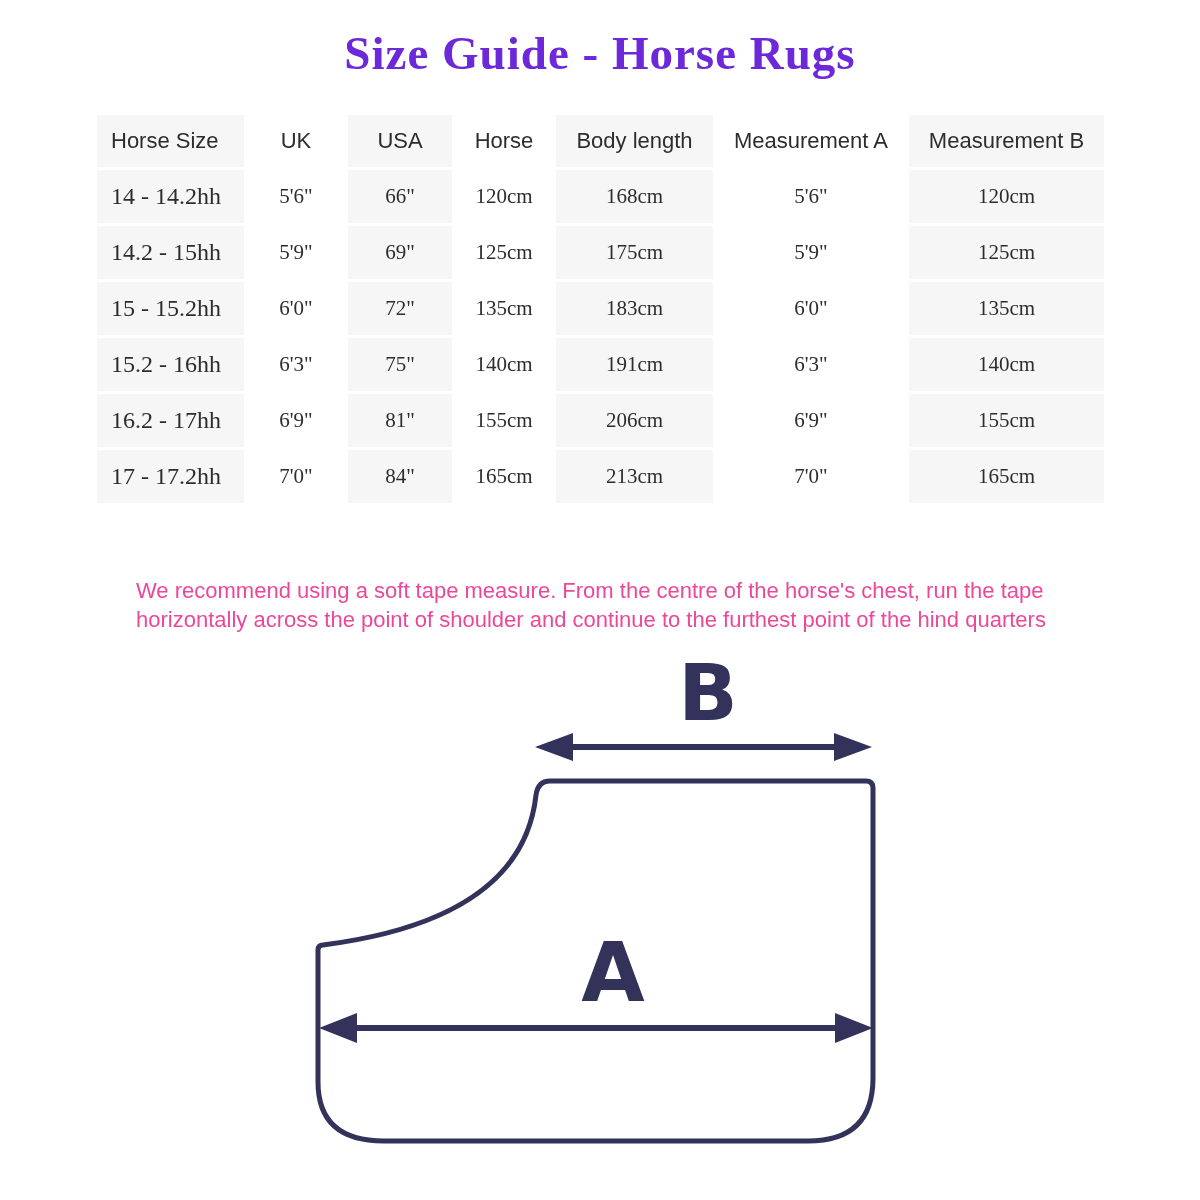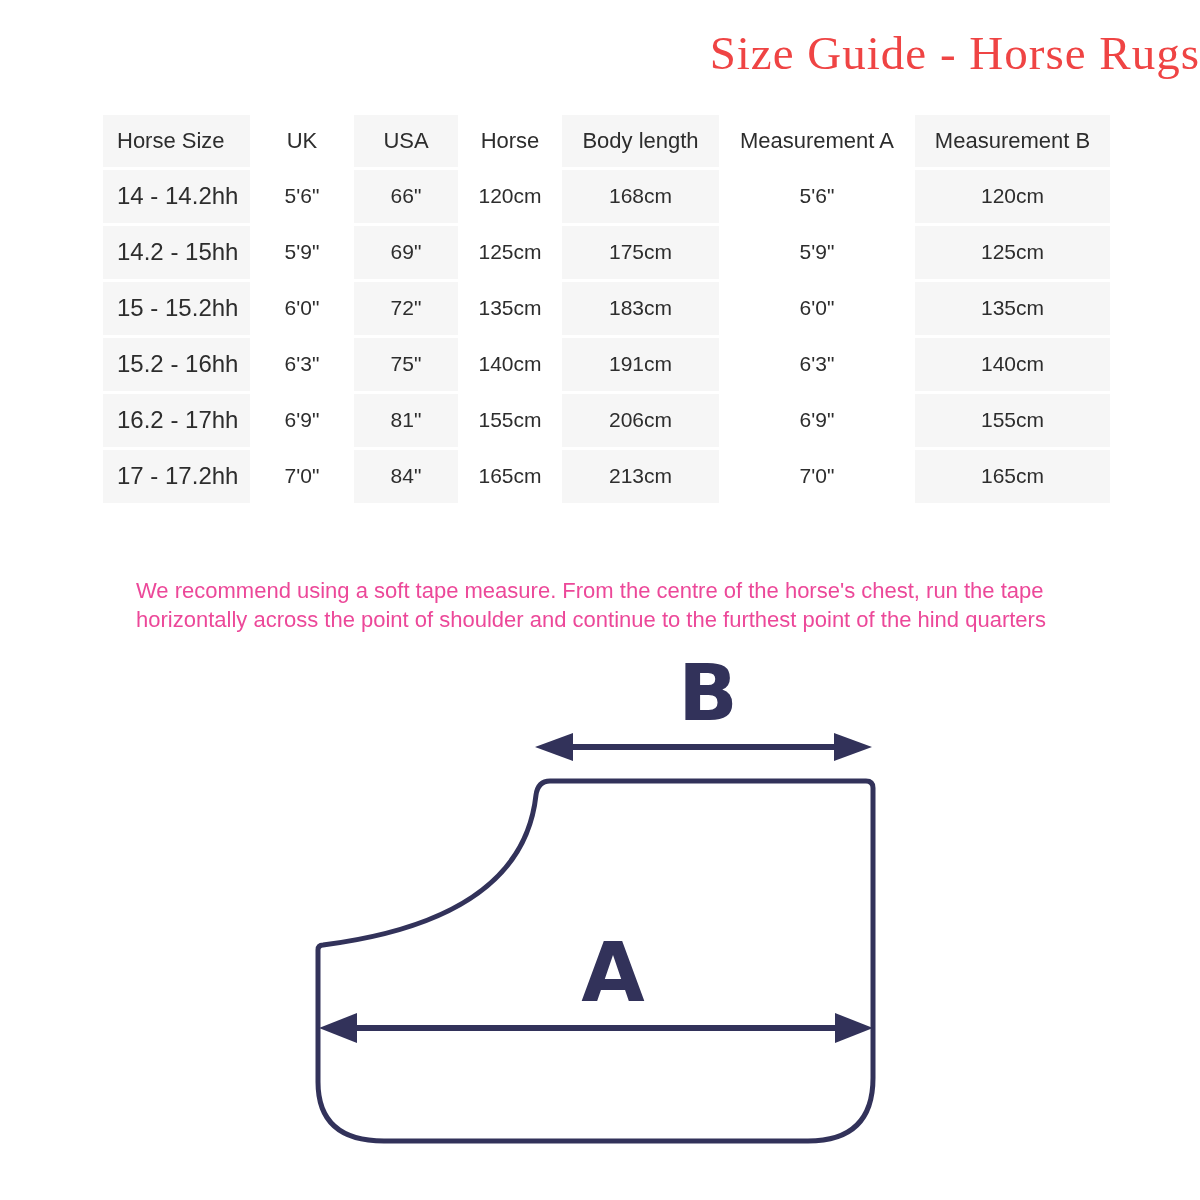--- a/index.html
+++ b/index.html
@@ -11,51 +11,51 @@
     background: #ffffff;
     overflow: hidden;
     font-family: "Liberation Sans", sans-serif;
     color: #2d2d2d;
   }
   .page-title {
     position: absolute;
     top: 26px;
     left: 0;
     width: 100%;
-    text-align: right;
+    text-align: center;
     font-family: "Liberation Serif", "DejaVu Serif", serif;
-    font-weight: 400;
+    font-weight: 700;
     font-size: 47px;
-    color: #ef4444;
+    color: #6d28d9;
     letter-spacing: 1px;
   }
   .table-wrap {
     position: absolute;
     top: 115px;
-    left: 103px;
+    left: 97px;
     width: 1007px;
   }
   table.size-table {
     border-collapse: collapse;
     table-layout: fixed;
     width: 1007px;
     font-size: 21px;
     color: #2d2d2d;
   }
   table.size-table th, table.size-table td {
     font-weight: 400;
     text-align: center;
     vertical-align: middle;
     border-bottom: 3px solid #ffffff;
     padding: 0 4px;
     overflow: hidden;
     white-space: nowrap;
   }
   table.size-table th { height: 53px; font-size: 22px; text-align: center; }
-  table.size-table td { height: 56px; }
+  table.size-table td { height: 56px; font-family: Liberation Serif, serif; }
   
   table.size-table th:nth-child(odd), table.size-table td:nth-child(odd) { background: #f6f6f6; }
   table.size-table th:nth-child(even), table.size-table td:nth-child(even) { background: #ffffff; }
   
   table.size-table col.c1 { width: 147px; }
   table.size-table col.c2 { width: 104px; }
   table.size-table col.c3 { width: 104px; }
   table.size-table col.c4 { width: 104px; }
   table.size-table col.c5 { width: 157px; }
   table.size-table col.c6 { width: 196px; }

